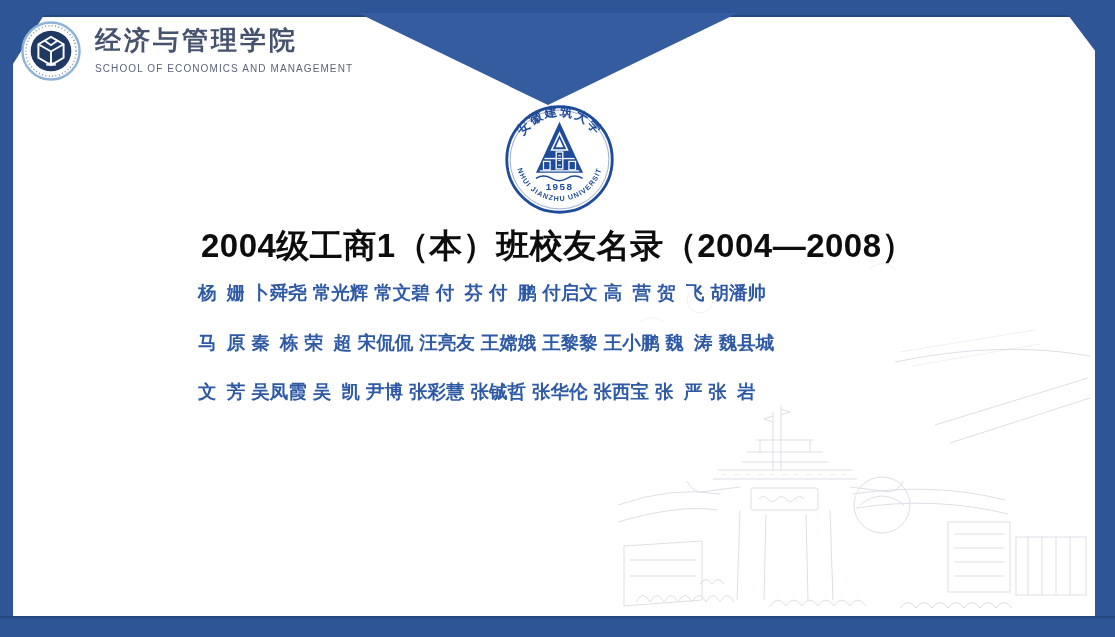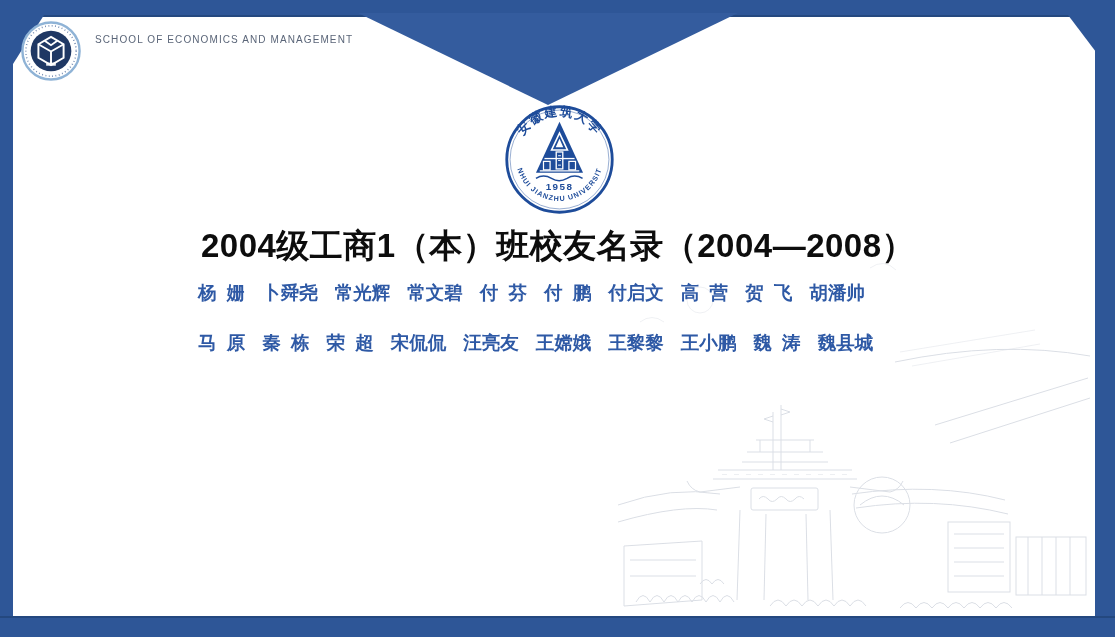--- a/index.html
+++ b/index.html
@@ -40,21 +40,21 @@
 
   
   .title{
     position:absolute;left:8px;top:224px;width:1100px;z-index:5;
     text-align:center;font-size:33px;font-weight:bold;color:var(--title-black);
     letter-spacing:0.5px;margin:0;
   }
 
   
   .roster{position:absolute;left:198px;top:281px;width:730px;z-index:5;}
-  .roster-row{display:flex;column-gap:17px;margin-bottom:26.5px;}
+  .roster-row{display:flex;column-gap:6px;margin-bottom:26.5px;}
   .roster-name{
     font-size:18.5px;font-weight:bold;color:var(--name-blue);
     white-space:pre;line-height:1.25;
   }
 </style>
 </head>
 <body>
 
 <div class="slide">
 
@@ -128,20 +128,21 @@
       <circle cx="32" cy="32" r="21" style="fill:var(--logo-navy)"></circle>
       <g stroke="#ffffff" stroke-width="2" fill="none">
         <path d="M32,17.5 L45,25 L45,39 L32,46.5 L19,39 L19,25 Z"></path>
         <path d="M19,25 L32,32.5 L45,25"></path>
         <path d="M32,32.5 L32,46.5"></path>
         <path d="M25.5,21.5 L32,26 L38.5,21.5"></path>
       </g>
       <rect x="27" y="44" width="10" height="3.2" fill="#ffffff" opacity="0.9"></rect>
     </svg>
     <div class="brand-text">
+      <div class="brand-cn">经济与管理学院</div>
       <div class="brand-en">SCHOOL OF  ECONOMICS  AND  MANAGEMENT</div>
     </div>
   </div>
 
   <svg class="seal" viewBox="0 0 120 120" aria-hidden="true">
     <defs>
       <path id="sealTopArc" d="M 15,69 A 46,46 0 1 1 105,69"></path>
       <path id="sealBottomArc" d="M 15.5,71 A 46.5,46.5 0 0 0 104.5,71"></path>
     </defs>
     <circle cx="60" cy="60" r="56" fill="#ffffff" class="seal-blue-stroke" style="stroke-width:3"></circle>
@@ -188,15 +189,27 @@
         <span class="roster-name">秦  栋</span>
         <span class="roster-name">荣  超</span>
         <span class="roster-name">宋侃侃</span>
         <span class="roster-name">汪亮友</span>
         <span class="roster-name">王嫦娥</span>
         <span class="roster-name">王黎黎</span>
         <span class="roster-name">王小鹏</span>
         <span class="roster-name">魏  涛</span>
         <span class="roster-name">魏县城</span>
       </div>
+      <div class="roster-row">
+        <span class="roster-name">文  芳</span>
+        <span class="roster-name">吴凤霞</span>
+        <span class="roster-name">吴  凯</span>
+        <span class="roster-name">尹博</span>
+        <span class="roster-name">张彩慧</span>
+        <span class="roster-name">张铖哲</span>
+        <span class="roster-name">张华伦</span>
+        <span class="roster-name">张西宝</span>
+        <span class="roster-name">张  严</span>
+        <span class="roster-name">张  岩</span>
+      </div>
     </div>
 
 </div>
 
 </body></html>

